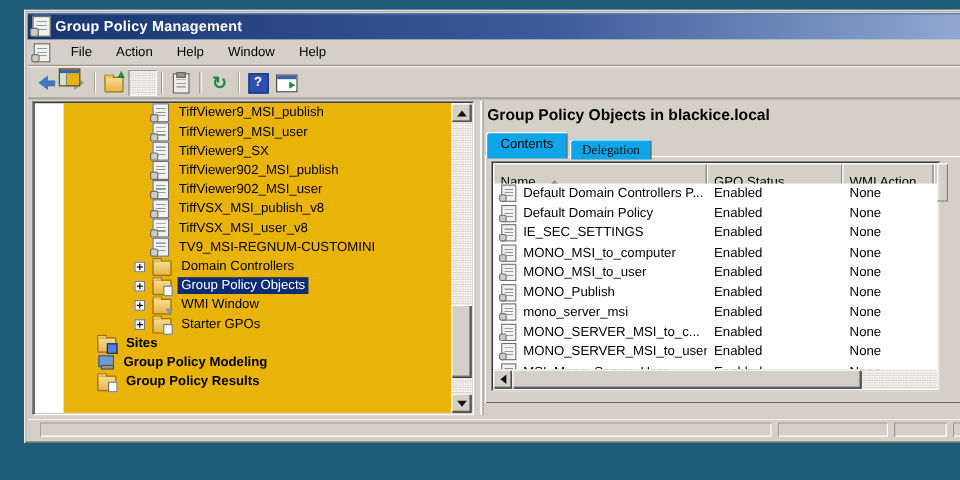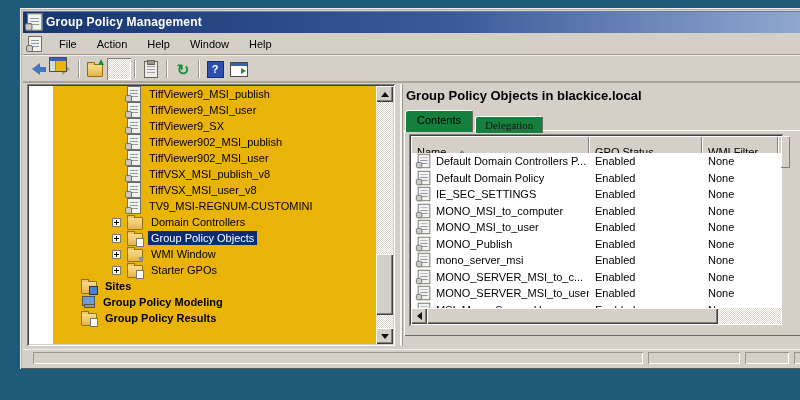--- a/index.html
+++ b/index.html
@@ -86,21 +86,21 @@
   .tri-up{width:0;height:0;border:4px solid transparent;border-bottom:5px solid #111;margin-top:-4px;}
   .tri-dn{width:0;height:0;border:4px solid transparent;border-top:5px solid #111;margin-bottom:-4px;}
   .tri-lf{width:0;height:0;border:4px solid transparent;border-right:5px solid #111;margin-left:-4px;}
   .vthumb{position:absolute;left:0;width:17px;background:#d4d0c8;
     box-shadow:inset 1px 1px 0 #fff, inset -1px -1px 0 #404040, inset -2px -2px 0 #808080;}
   
   .right-pane{position:absolute;left:380px;top:0;width:410px;height:262px;background:#d4d0c8;
     box-shadow:inset 2px 0 0 #f7f5f1, inset 3px 0 0 #9b978c;}
   .rp-title{position:absolute;left:6px;top:4px;font-weight:bold;font-size:13px;}
   .tabs{position:absolute;left:5px;top:25px;height:22px;display:flex;align-items:flex-end;z-index:3;}
-  .tab{padding:3px 10px 4px 10px;background:#15803d;position:relative;margin-right:2px;
+  .tab{padding:3px 10px 4px 10px;background:#0ea5e9;position:relative;margin-right:2px;
     box-shadow:inset 1px 1px 0 #fff, inset -1px 0 0 #6e6a63;border-radius:2px 2px 0 0;}
   .tab.active{padding:4px 12px 6px 12px;z-index:4;top:1px;}
   .tab.inactive{color:#111;top:2px;padding-bottom:2px;font-family:Liberation Serif, serif;}
   .tabpanel{position:absolute;left:4px;top:46px;width:402px;height:206px;background:#d4d0c8;z-index:2;
     box-shadow:inset 1px 1px 0 #fff, inset -1px -1px 0 #6e6a63;}
   .listview{position:absolute;left:5px;top:4px;width:374px;height:192px;background:#fff;
     box-shadow:inset 1px 1px 0 #808080, inset -1px -1px 0 #d4d0c8, inset 2px 2px 0 #404040;}
   .lv-head{position:absolute;left:2px;top:2px;right:2px;height:32px;display:flex;background:#d4d0c8;}
   .hcell{box-shadow:inset 1px 1px 0 #fff, inset -1px -1px 0 #808080;display:flex;align-items:center;
     padding:0 6px;box-sizing:border-box;flex:none;}
@@ -288,21 +288,21 @@
 
           <div class="lv-head">
             <span class="hcell hc-name">
               <span>Name</span>
               <span class="sort-up"></span>
             </span>
             <span class="hcell hc-status">
               <span>GPO Status</span>
             </span>
             <span class="hcell hc-wmi">
-              <span>WMI Filter</span>
+              <span>WMI Action</span>
             </span>
             <span class="hcell hc-fill"></span>
           </div>
 
           <div class="lv-rows">
             <div class="trow">
               <span class="cell c-name">
                   <span class="ic-scroll"></span>
                   <span>Default Domain Controllers P...</span>
                 </span>

